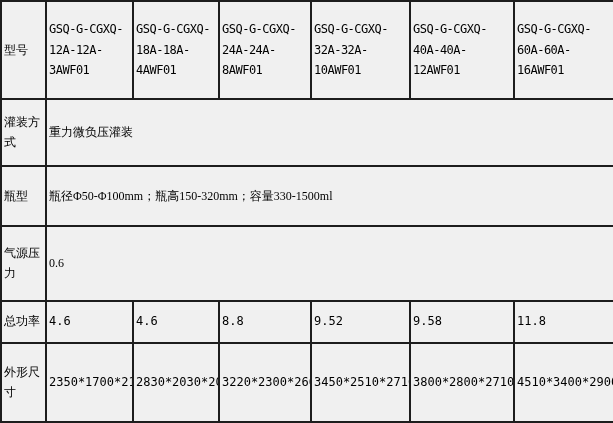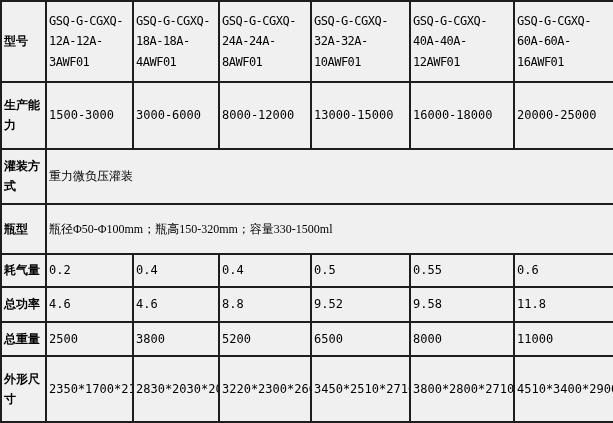--- a/index.html
+++ b/index.html
@@ -20,21 +20,20 @@
     padding: 1px 2px;
     overflow: hidden;
     font-size: 12px;
     line-height: 1.7;
   }
   td.lbl {
     font-size: 13px;
     line-height: 1.6;
     word-break: break-all;
     letter-spacing: 0;
-    font-weight: bold;
   }
   td.model {
     font-size: 11px;
     letter-spacing: -0.5px;
     line-height: 2.0;
     overflow-wrap: break-word;
   }
   td.span-val { font-size: 13px; font-family: Liberation Serif, serif; }
   tr.r0 { height: 56px; }
   tr.r1 { height: 54px; }
@@ -63,63 +62,40 @@
   <tbody>
     <tr class="r0">
       <td class="lbl">型号</td>
       <td class="model">GSQ-G-CGXQ-12A-12A-3AWF01</td>
       <td class="model">GSQ-G-CGXQ-18A-18A-4AWF01</td>
       <td class="model">GSQ-G-CGXQ-24A-24A-8AWF01</td>
       <td class="model">GSQ-G-CGXQ-32A-32A-10AWF01</td>
       <td class="model">GSQ-G-CGXQ-40A-40A-12AWF01</td>
       <td class="model">GSQ-G-CGXQ-60A-60A-16AWF01</td>
     </tr>
-    <tr class="r1">
-      <td class="lbl">生产能力</td>
-      <td>1500-3000</td>
-      <td>3000-6000</td>
-      <td>8000-12000</td>
-      <td>13000-15000</td>
-      <td>16000-18000</td>
-      <td>20000-25000</td>
-    </tr>
     <tr class="r2">
       <td class="lbl">灌装方式</td>
       <td class="span-val" colspan="6">重力微负压灌装</td>
     </tr>
     <tr class="r4">
       <td class="lbl">瓶型</td>
       <td class="span-val" colspan="6">瓶径Φ50-Φ100mm；瓶高150-320mm；容量330-1500ml</td>
     </tr>
-    <tr class="r6">
-      <td class="lbl">耗气量</td>
-      <td>0.2</td>
-      <td>0.4</td>
-      <td>0.4</td>
-      <td>0.5</td>
-      <td>0.55</td>
-      <td>0.6</td>
+    <tr class="r5">
+      <td class="lbl">气源压力</td>
+      <td class="span-val" colspan="6">0.6</td>
     </tr>
     <tr class="r7">
       <td class="lbl">总功率</td>
       <td>4.6</td>
       <td>4.6</td>
       <td>8.8</td>
       <td>9.52</td>
       <td>9.58</td>
       <td>11.8</td>
-    </tr>
-    <tr class="r8">
-      <td class="lbl">总重量</td>
-      <td>2500</td>
-      <td>3800</td>
-      <td>5200</td>
-      <td>6500</td>
-      <td>8000</td>
-      <td>11000</td>
     </tr>
     <tr class="r9">
       <td class="lbl">外形尺寸</td>
       <td>2350*1700*2150</td>
       <td>2830*2030*2030</td>
       <td>3220*2300*2600</td>
       <td>3450*2510*2710</td>
       <td>3800*2800*2710</td>
       <td>4510*3400*2900</td>
     </tr>

